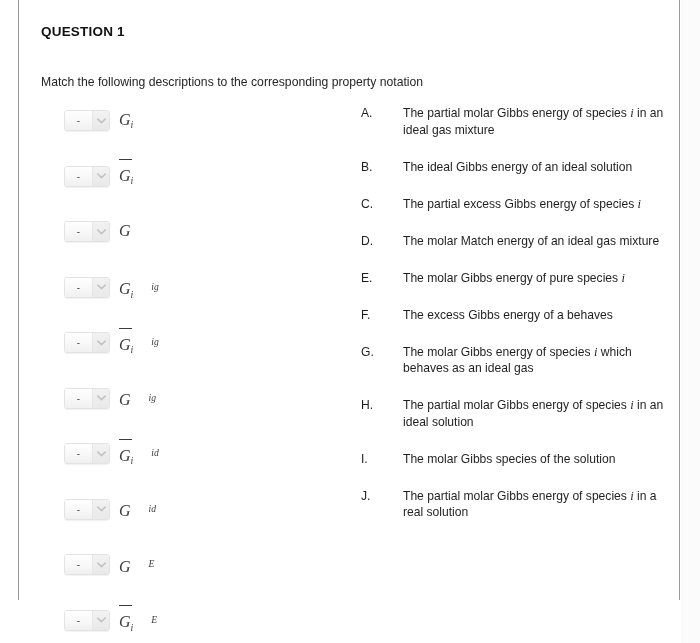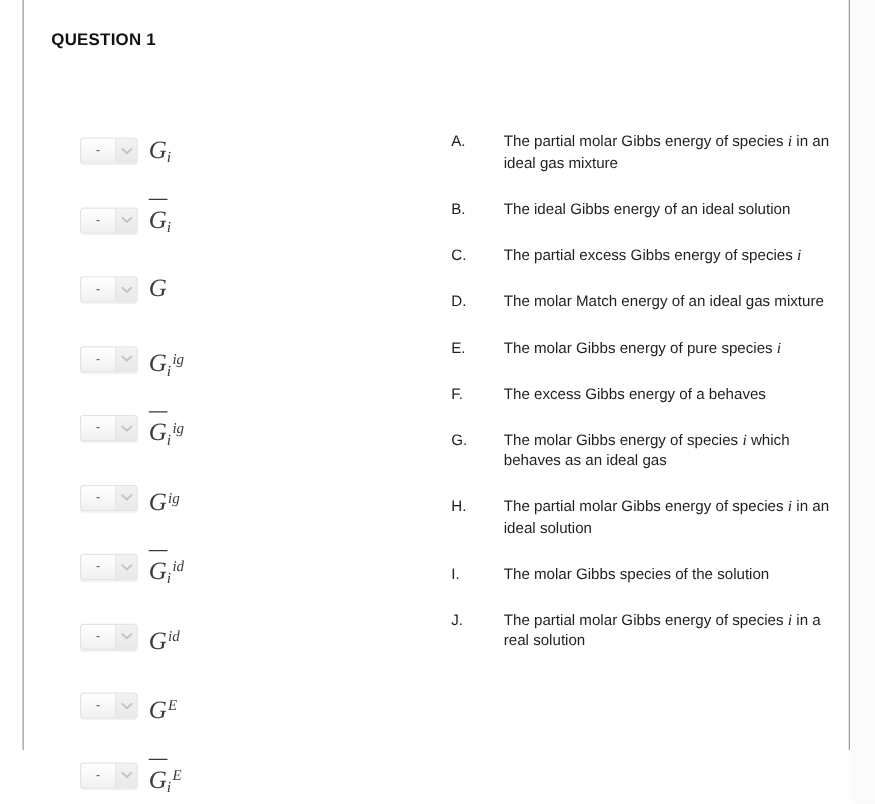--- a/index.html
+++ b/index.html
@@ -114,21 +114,21 @@
     border-left: 1px solid #e6e6e6;
   }
   .dd-arrow svg { display: block; }
 
   .notation {
     position: absolute;
     left: 78px;
     top: 0px;
     font-family: "Liberation Serif", serif;
     font-style: italic;
-    font-size: 20px;
+    font-size: 16px;
     color: #3a3a3a;
     white-space: nowrap;
     line-height: 30px;
   }
   .notation .base {
     position: relative;
     display: inline-block;
   }
   .notation .base.bar::before {
     content: "";
@@ -142,21 +142,21 @@
   .notation sub {
     font-size: 0.62em;
     font-style: italic;
     vertical-align: -0.28em;
     margin-left: 0px;
   }
   .notation sup {
     font-size: 0.60em;
     font-style: italic;
     vertical-align: 0.52em;
-    margin-left: 1px;
+    margin-left: 18px;
   }
 
   
   #options-column {
     position: absolute;
     left: 320px;
     top: 105px;
     width: 318px;
   }
   .option {
@@ -186,20 +186,21 @@
 <body>
 
 <div id="outer-left-edge"></div>
 <div id="outer-right-edge"></div>
 
 <div id="page-frame">
   <div id="content">
 
     <div class="question-title">QUESTION 1</div>
 
+    <div class="instruction">Match the following descriptions to the corresponding property notation</div>
 
     <div id="match-column">
         <div class="match-row">
           <div class="dd">
             <span class="dd-value">-</span>
             <span class="dd-arrow">
               <svg width="9" height="6" viewBox="0 0 9 6">
                 <path d="M0.8 1.1 L4.5 4.6 L8.2 1.1" fill="none" stroke="#c2c2c2" stroke-width="1.5" stroke-linecap="round" stroke-linejoin="round"></path>
               </svg>
             </span>

